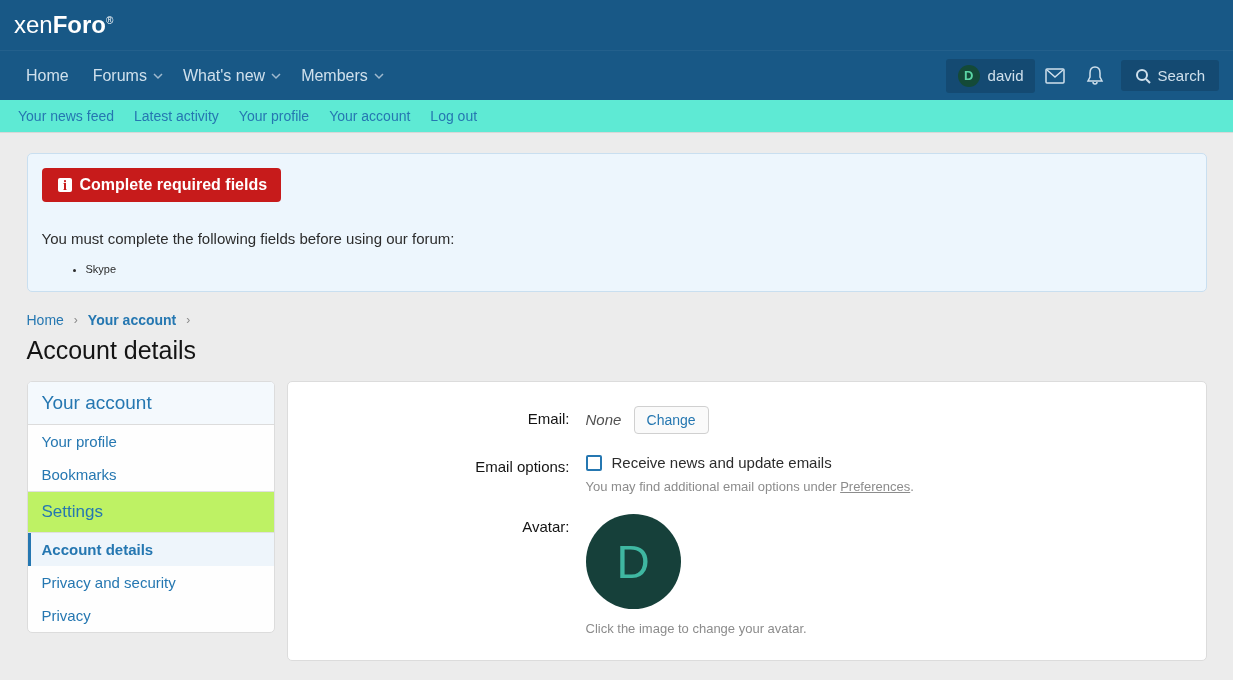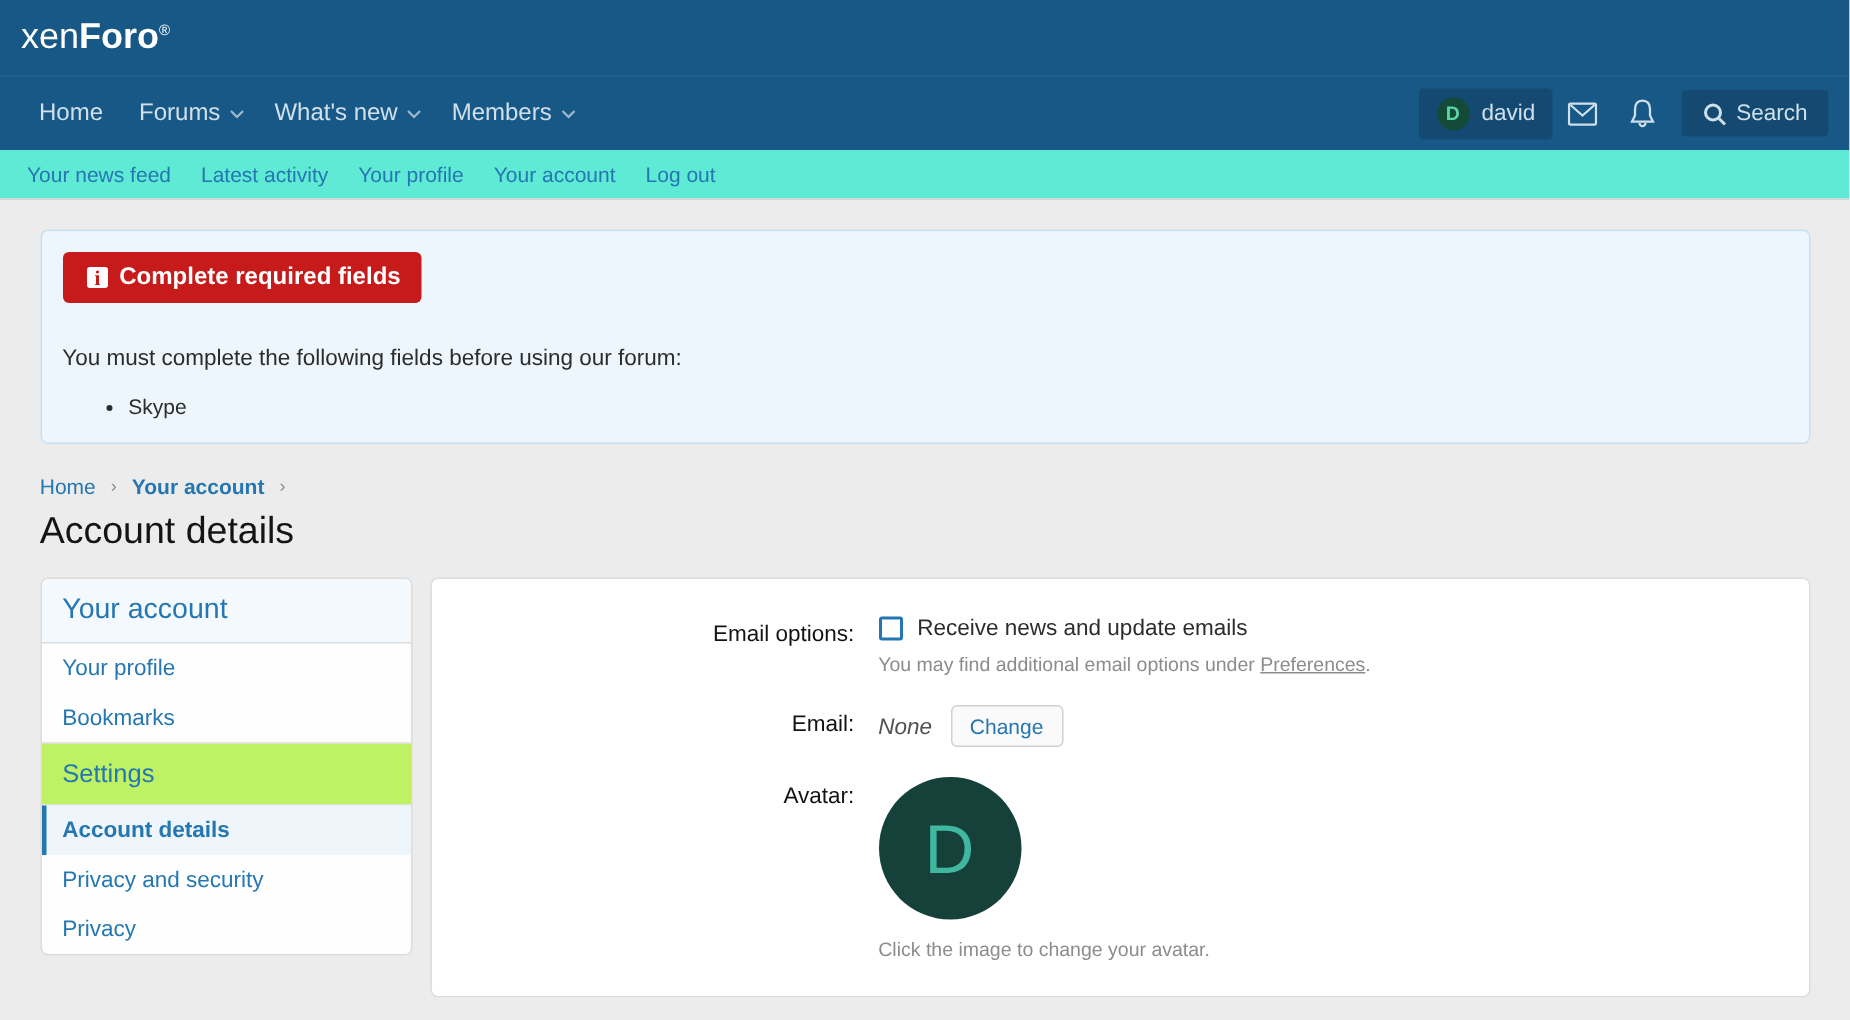--- a/index.html
+++ b/index.html
@@ -26,21 +26,21 @@
 .subnav { background: #5eead4; border-bottom: 1px solid #d8d8d8; padding: 8px 18px; display: flex; gap: 20px; }
 .subnav a { color: #2577b1; font-size: 14px; }
 
 .container { max-width: 1200px; margin: 0 auto; padding: 0 10px; }
 
 
 .notice { background: #edf6fd; border: 1px solid #c9dff0; border-radius: 5px; margin-top: 20px; padding: 14px; }
 .notice-badge { background: #c71b1b; color: #fff; display: inline-flex; align-items: center; padding: 8px 14px; border-radius: 4px; font-weight: 700; font-size: 16px; gap: 6px; }
 .notice-msg { margin-top: 28px; font-size: 15px; }
 .notice ul { margin-top: 14px; padding-left: 44px; }
-.notice li { font-size: 14px; padding: 2px 0; }
+.notice li { font-size: 11px; padding: 2px 0; }
 
 .breadcrumbs { display: flex; align-items: center; gap: 10px; margin-top: 20px; font-size: 14px; }
 .breadcrumbs a { color: #2577b1; }
 .breadcrumbs .current { color: #2577b1; font-weight: 700; }
 .bc-sep { color: #8a8a8a; font-size: 12px; }
 
 h1.page-title { font-size: 25px; font-weight: 400; color: #141414; margin-top: 8px; }
 
 .layout { display: flex; gap: 12px; margin-top: 16px; align-items: flex-start; }
 .sidebar { width: 248px; background: #fefefe; border: 1px solid #dcdcdc; border-radius: 5px; overflow: hidden; }
@@ -170,41 +170,41 @@
       <a href="#" class="side-link">Your profile</a>
       <a href="#" class="side-link">Bookmarks</a>
       <div class="side-heading sub">Settings</div>
       <a href="#" class="side-link active">Account details</a>
       <a href="#" class="side-link">Privacy and security</a>
       <a href="#" class="side-link">Privacy</a>
     </div>
 
     <div class="main">
       <div class="form-row">
+        <div class="form-label">Email:</div>
+        <div class="form-value">
+          <span class="email-none">None</span>
+          <button class="change-btn">Change</button>
+        </div>
+      </div>
+
+      <div class="form-row">
         <div class="form-label">Email options:</div>
         <div class="form-value">
           <div class="check-row">
             <div class="checkbox"></div>
             <span>Receive news and update emails</span>
           </div>
           <div class="hint">
             <span>You may find additional email options under </span><a href="#">Preferences</a><span>.</span>
           </div>
         </div>
       </div>
 
       <div class="form-row">
-        <div class="form-label">Email:</div>
-        <div class="form-value">
-          <span class="email-none">None</span>
-          <button class="change-btn">Change</button>
-        </div>
-      </div>
-
-      <div class="form-row">
         <div class="form-label">Avatar:</div>
         <div class="form-value">
           <div class="avatar-lg">
               <span>D</span>
             </div>
           <div class="hint" style="margin-top:12px;">Click the image to change your avatar.</div>
         </div>
       </div>
     </div>
   </div>

